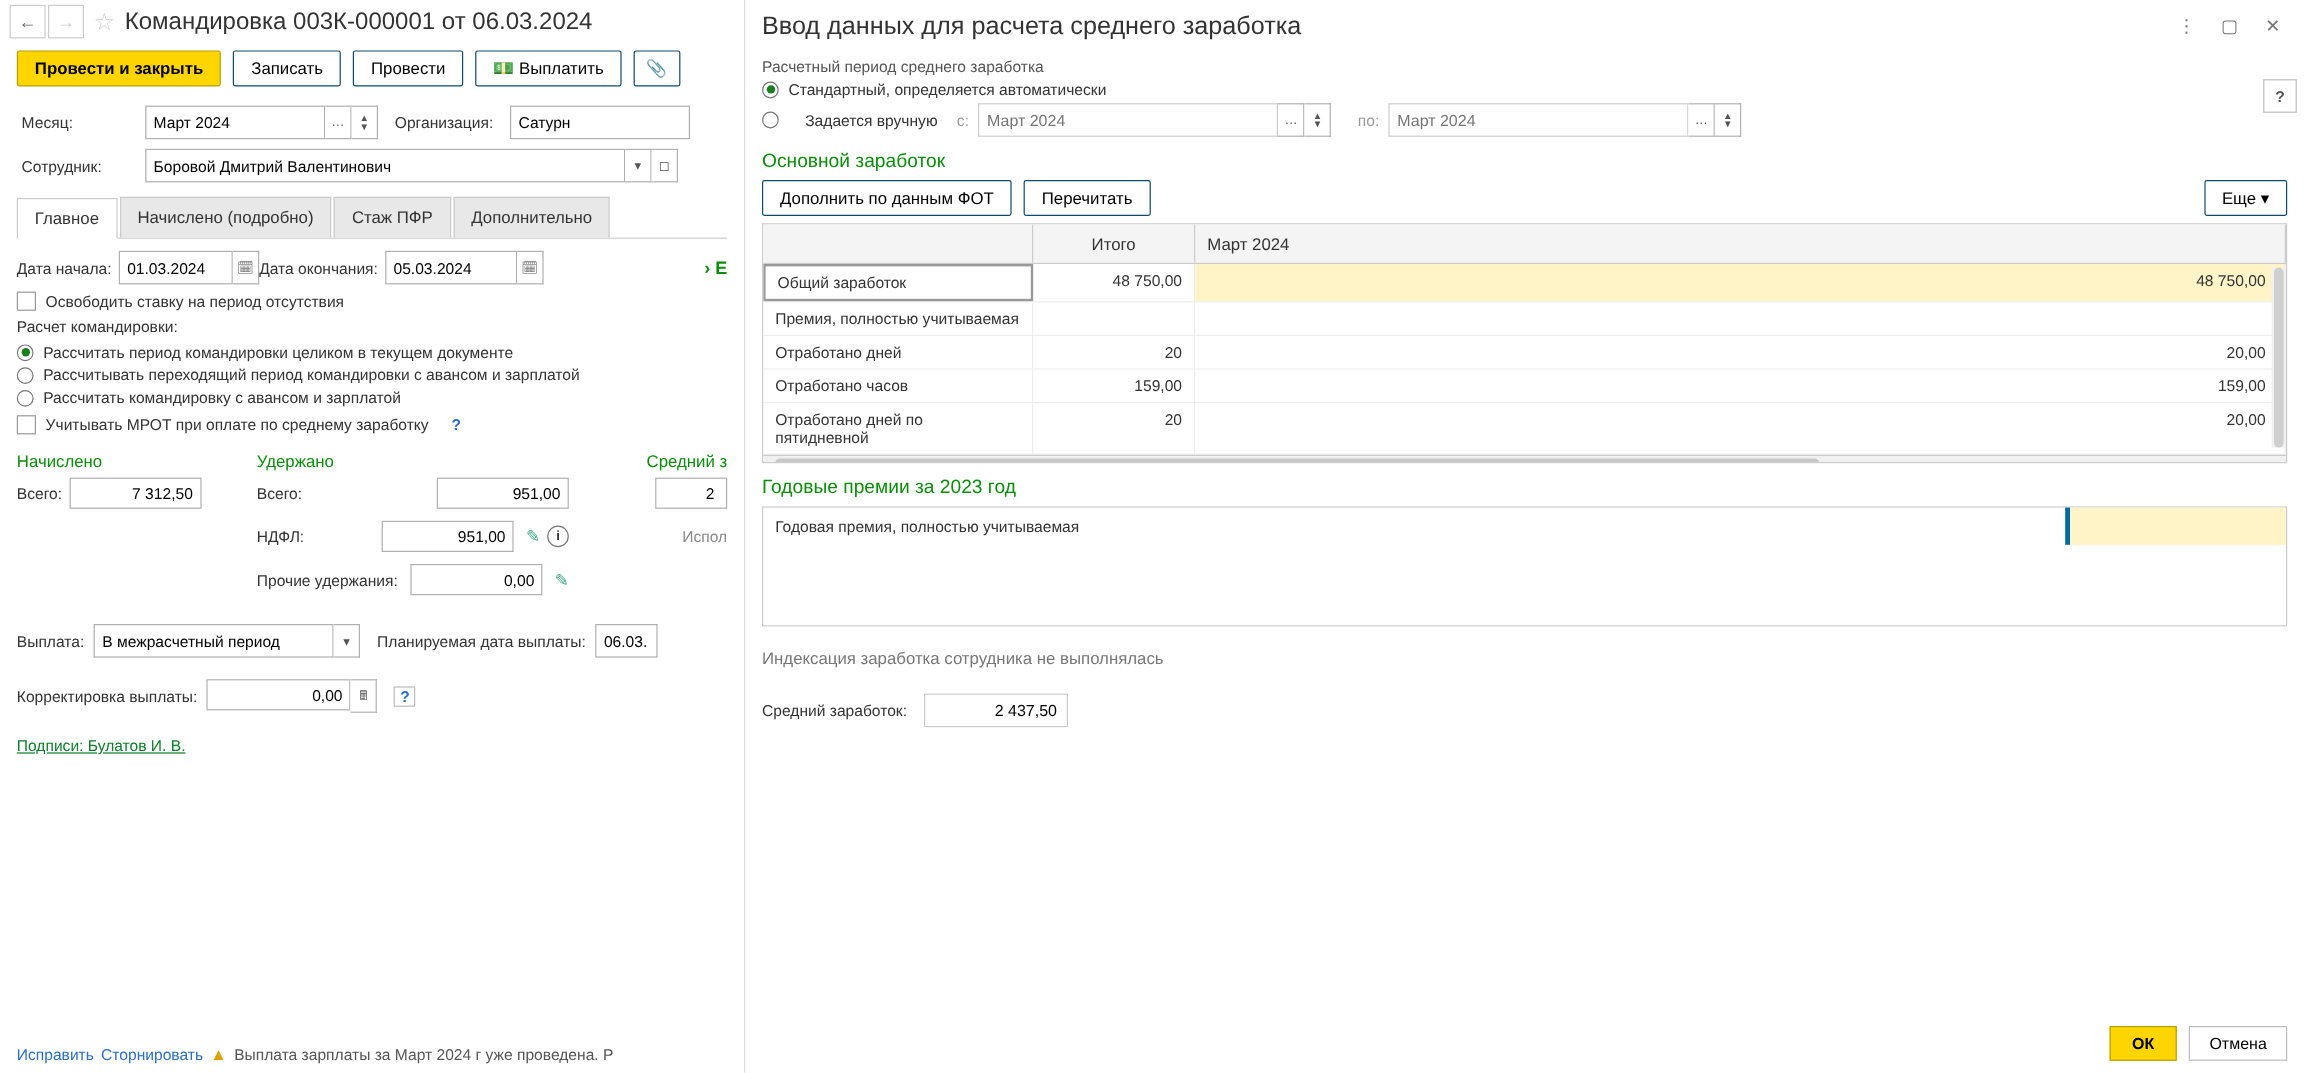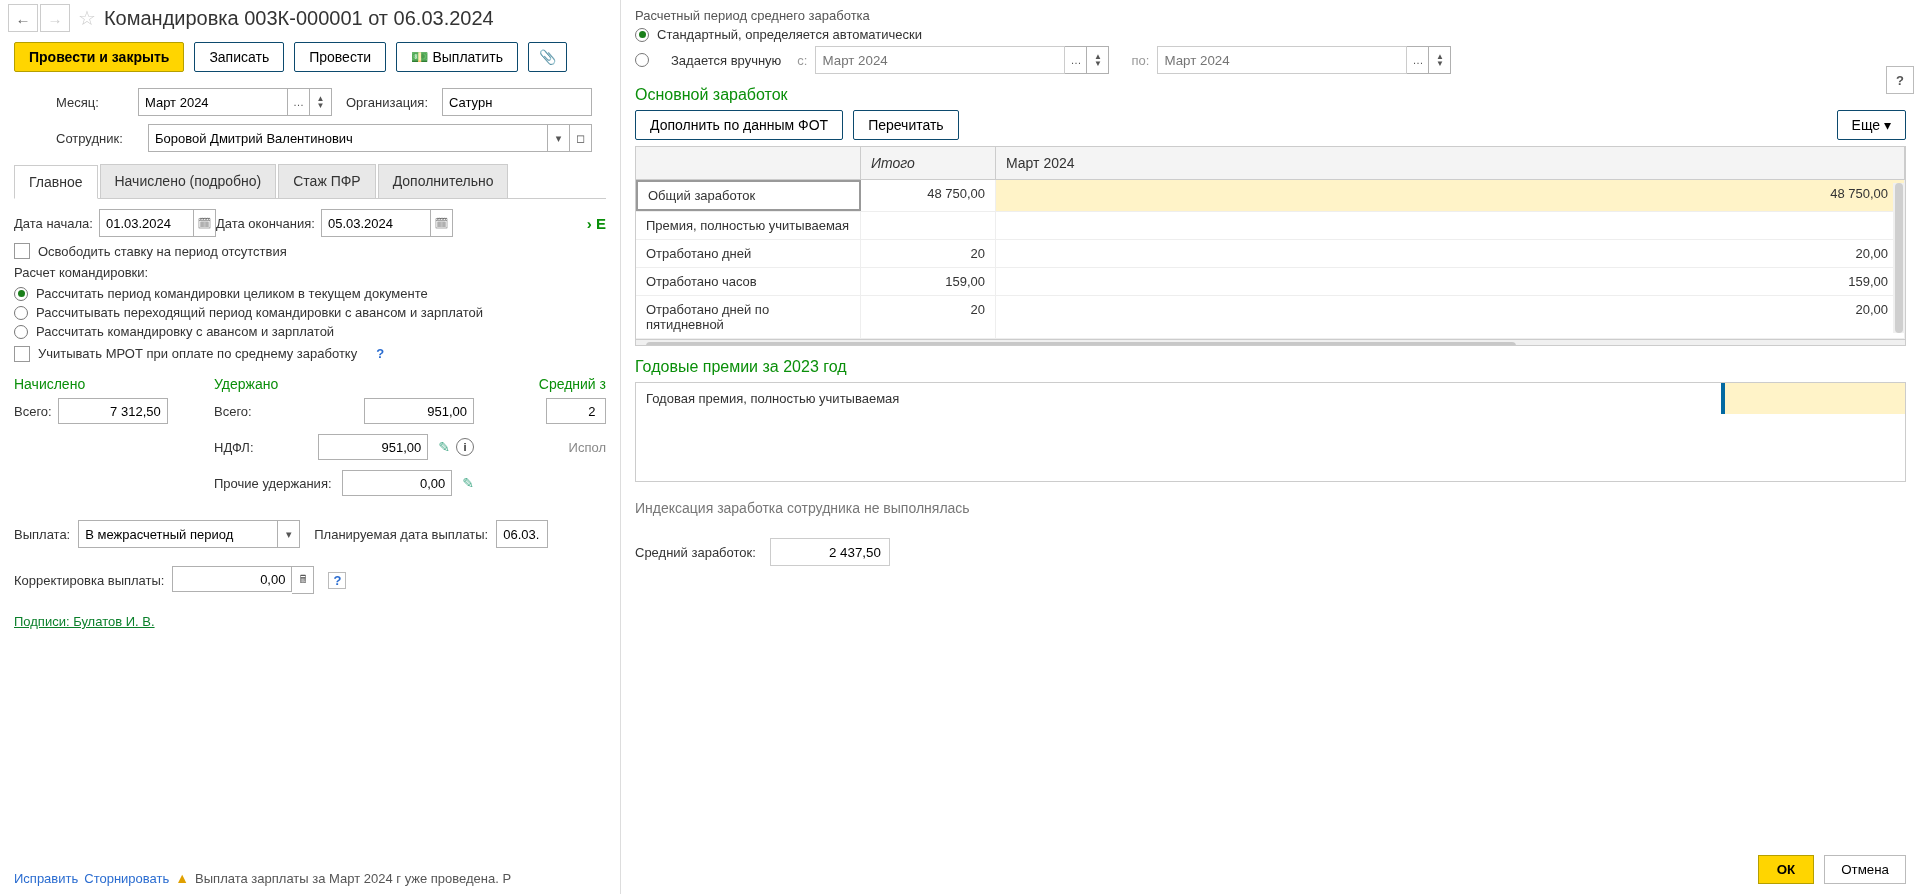--- a/index.html
+++ b/index.html
@@ -69,23 +69,22 @@
   }
   .btn.primary-yellow {
     background: #ffd500;
     font-weight: bold;
     border:1px solid #b59f00;
   }
   .btn.icon-btn { padding: 6px 10px; }
   .form-row {
     display: flex;
     align-items: center;
-    padding: 4px 28px;
+    padding: 4px 18px;
     gap: 8px;
-    margin-left: 28px;
   }
   .form-row label { width: 95px; color:#333; }
   .text-input, .combo, .date-input {
     border: 1px solid #b0b0b0;
     padding: 4px 6px;
     font-size: 13px;
     background: #fff;
     height: 28px;
   }
   .combo-wrap { display:flex; }
@@ -158,21 +157,21 @@
   .btn-row .more-btn{ margin-left:auto; }
   .grid {
     border:1px solid #ccc;
     width:100%;
     position:relative;
     margin-top:4px;
   }
   .grid-head { display:flex; background:#f4f4f4; border-bottom:1px solid #ccc;}
   .gc { border-right:1px solid #ccc; padding:8px 10px; font-size:14px;}
   .gc.rowhead{ width:225px; }
-  .gc.total{ width:135px; text-align:left;font-style:italic;}
+  .gc.total{ width:135px; text-align:center;}
   .gc.month{ flex:1; }
   .grid-row { display:flex; border-bottom:1px solid #eee;}
   .gr { padding:6px 10px; border-right:1px solid #eee; font-size:13px;}
   .gr.rowhead{ width:225px; }
   .gr.total{ width:135px; text-align:right;}
   .gr.month{ flex:1; text-align:right; padding-right:16px;}
   .hl-yellow { background:#fff3c8; }
   .grid-row.sel .gr.rowhead{ border:2px solid #999; background:#fff;}
   .grid-scroll { height:12px; background:#f0f0f0; border-top:1px solid #ccc; position:relative;}
   .grid-scroll .thumb{ position:absolute; left:10px; top:2px; height:8px; width:870px; max-width: calc(100% - 40px); background:#c8c8c8; border-radius:4px;}
@@ -353,20 +352,26 @@
 
   <div class="warn-row" style="position:absolute;bottom:4px;left:0;right:0;">
     <span style="color:#2a6cd0;">Исправить</span>
     <span style="color:#2a6cd0;">Сторнировать</span>
     <span class="warn-icon">▲</span>
     <span style="color:#555;">Выплата зарплаты за Март 2024 г уже проведена. Р</span>
   </div>
 </div>
 
 <div class="dialog">
+  <div class="dlg-header">
+    <span class="dlg-title">Ввод данных для расчета среднего заработка</span>
+    <span class="dlg-winbtn">⋮</span>
+    <span class="dlg-winbtn">▢</span>
+    <span class="dlg-winbtn">✕</span>
+  </div>
   <div class="help-q">?</div>
 
   <div class="dlg-body">
 
     <div class="section-label">Расчетный период среднего заработка</div>
 
     <div class="radio">
       <span class="radio-dot sel"></span>
       <span>Стандартный, определяется автоматически</span>
     </div>

